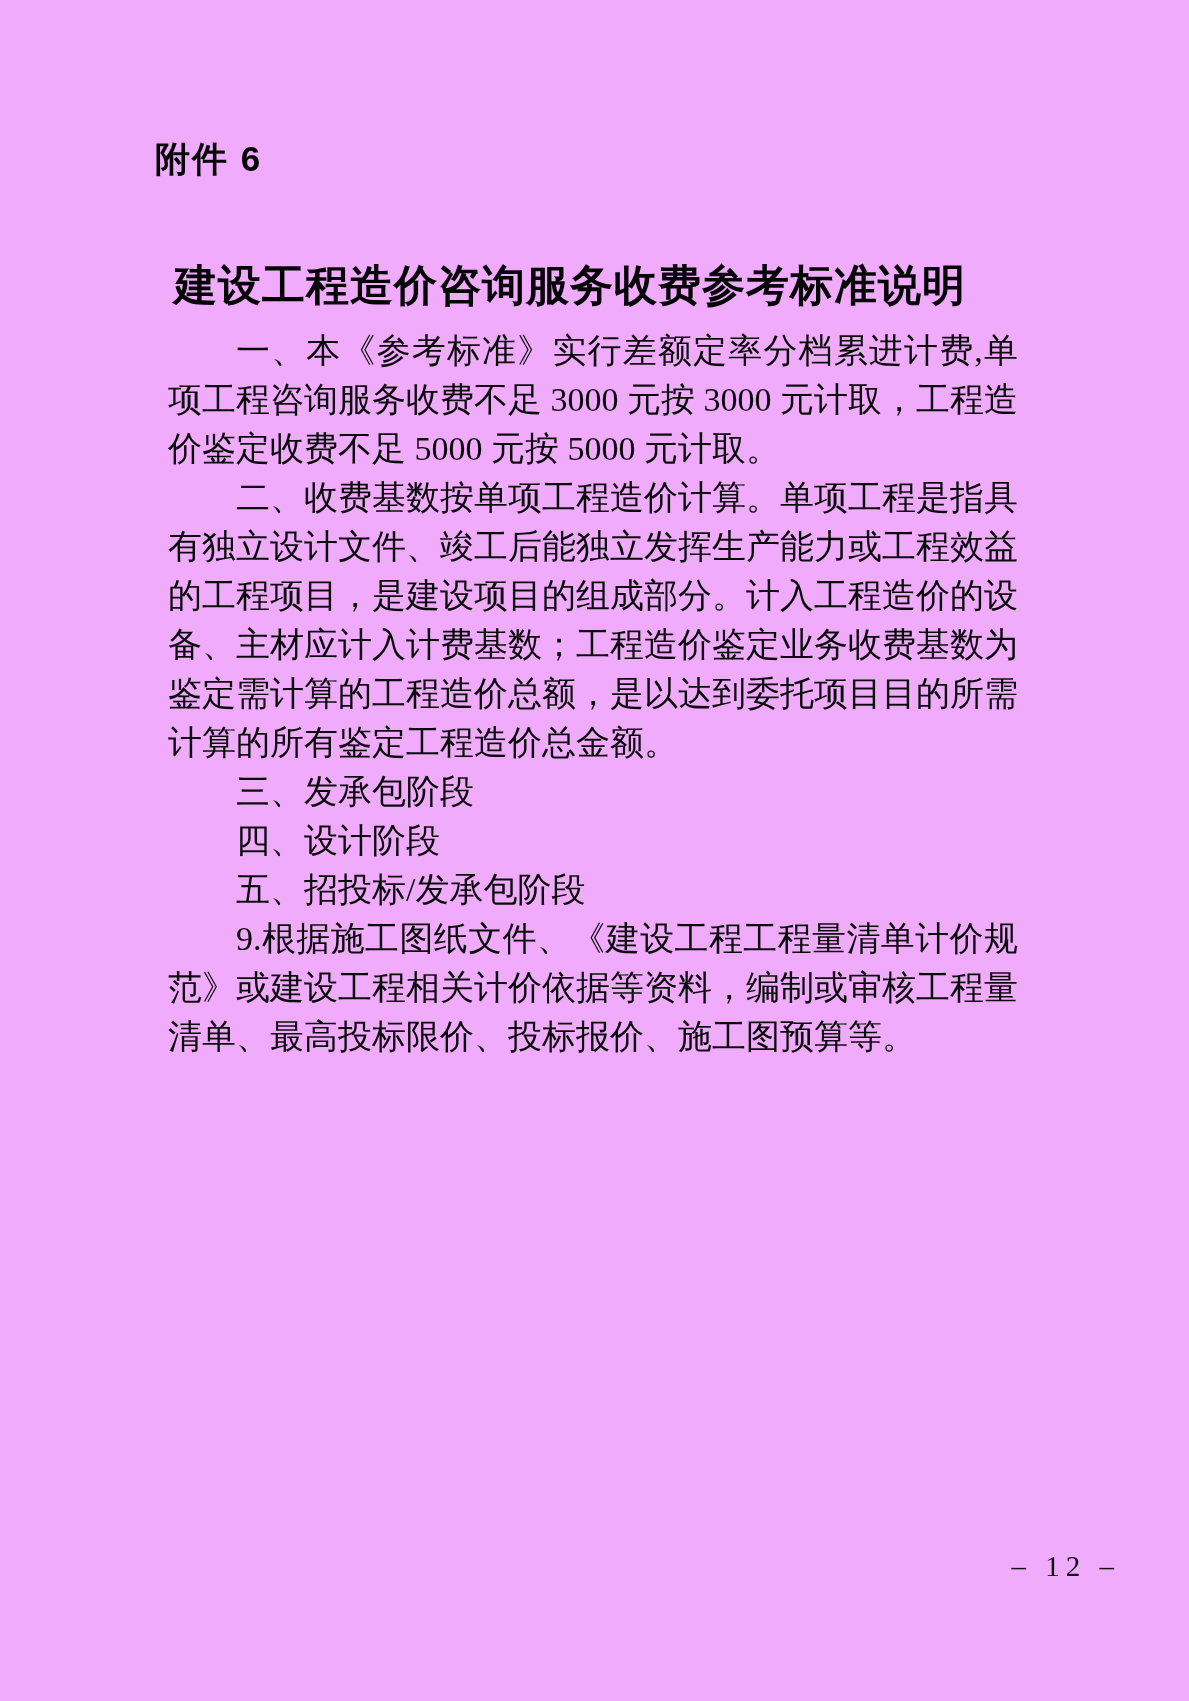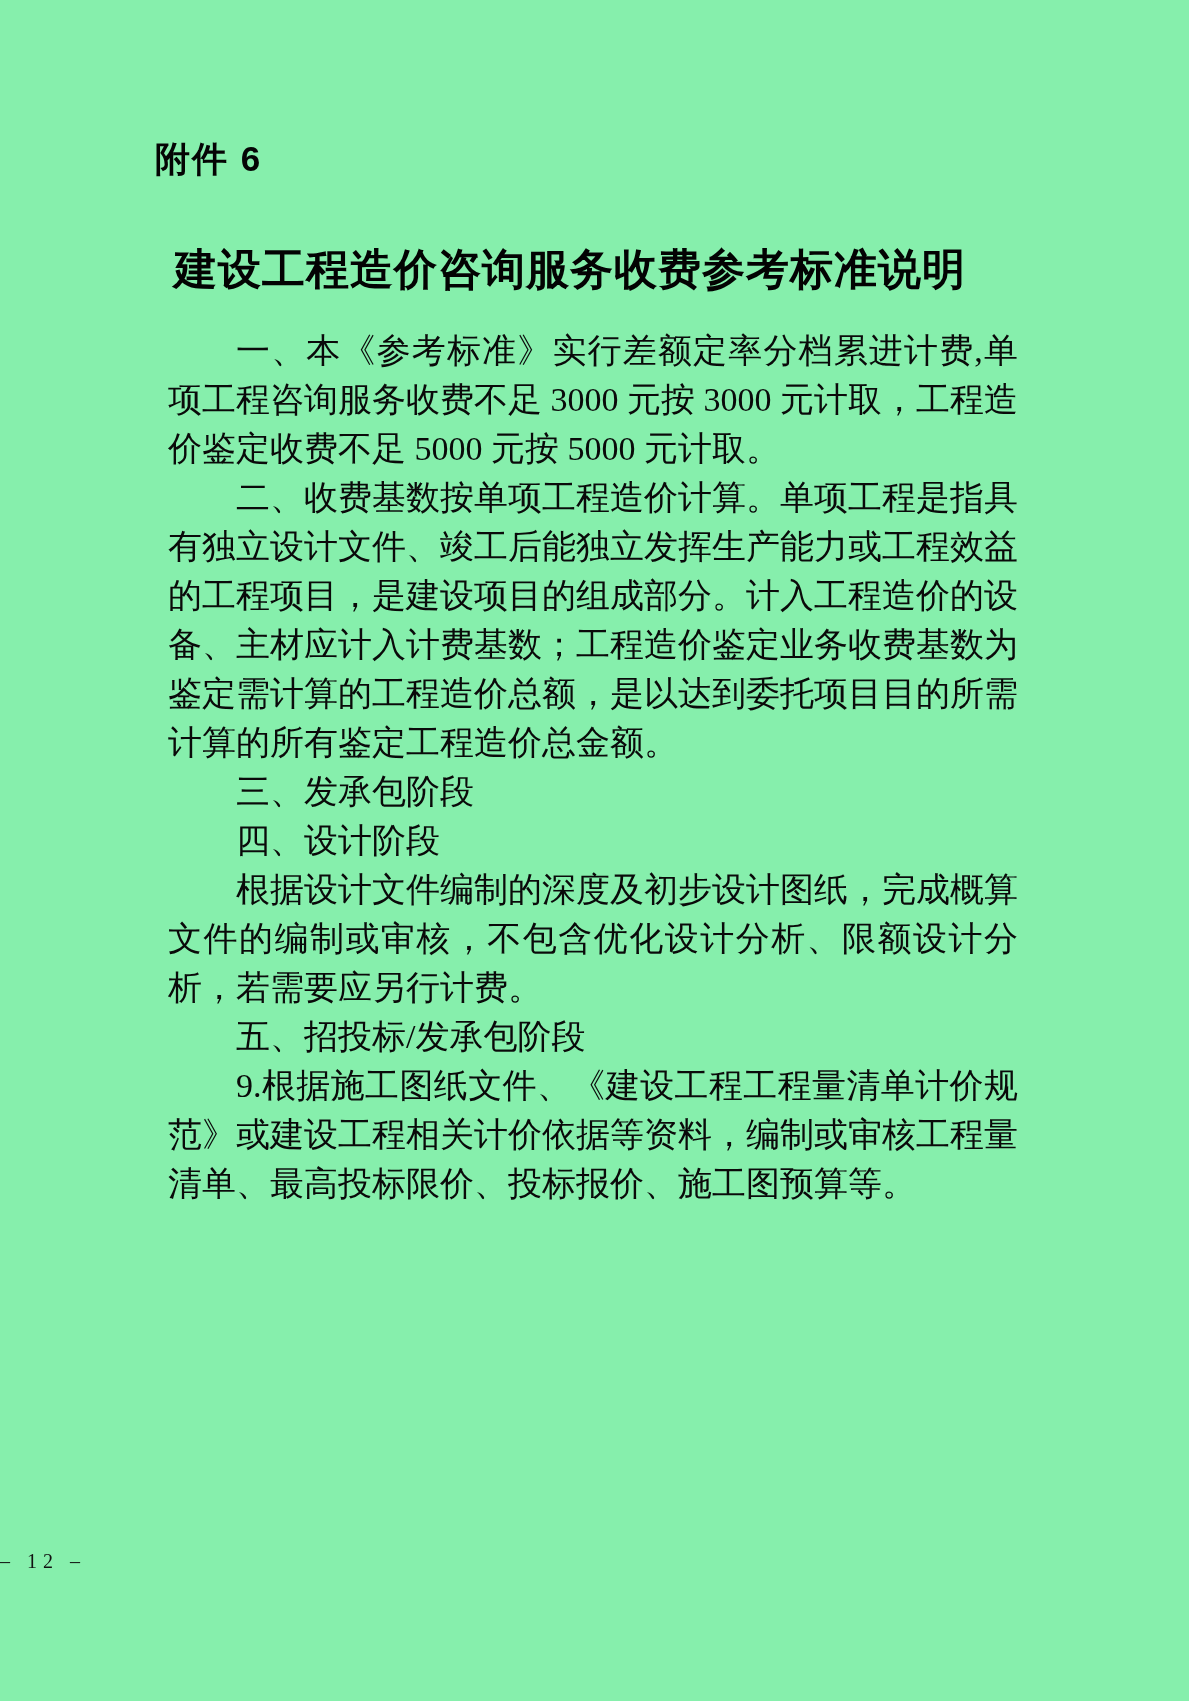--- a/index.html
+++ b/index.html
@@ -4,38 +4,38 @@
 <style>
   html, body {
     margin: 0;
     padding: 0;
     background: #ffffff;
   }
   .page {
     position: relative;
     width: 1189px;
     height: 1701px;
-    background: #86efac;
+    background: #f0abfc;
     color: #0a0a0a;
     font-family: "Liberation Serif", serif;
     overflow: hidden;
   }
   .attachment-label {
     position: absolute;
     top: 136px;
     left: 155px;
     font-family: "Liberation Sans", sans-serif;
     font-weight: bold;
     font-size: 35px;
     letter-spacing: 2px;
     color: #050505;
   }
   .doc-title {
     position: absolute;
-    top: 212px;
+    top: 228px;
     left: 120px;
     width: 900px;
     text-align: center;
     font-family: "Liberation Serif", serif;
     font-weight: bold;
     font-size: 43px;
     letter-spacing: 1px;
     color: #030303;
     white-space: nowrap;
   }
@@ -54,41 +54,40 @@
   .body-text p {
     margin: 0;
     padding: 0;
     text-indent: 2em;
   }
   .footer {
     position: absolute;
     top: 1550px;
     left: 0;
     width: 1120px;
-    text-align: left;
-    font-size: 20px;
+    text-align: right;
+    font-size: 29px;
     letter-spacing: 6px;
     color: #111111;
     font-family: "Liberation Serif", serif;
   }
 </style>
 </head>
 <body>
 
 <div class="page">
 
   <div class="attachment-label">附件 6</div>
 
   <h1 class="doc-title">建设工程造价咨询服务收费参考标准说明</h1>
 
   <div class="body-text">
     <p>一、本《参考标准》实行差额定率分档累进计费,单项工程咨询服务收费不足 3000 元按 3000 元计取，工程造价鉴定收费不足 5000 元按 5000 元计取。</p>
     <p>二、收费基数按单项工程造价计算。单项工程是指具有独立设计文件、竣工后能独立发挥生产能力或工程效益的工程项目，是建设项目的组成部分。计入工程造价的设备、主材应计入计费基数；工程造价鉴定业务收费基数为鉴定需计算的工程造价总额，是以达到委托项目目的所需计算的所有鉴定工程造价总金额。</p>
     <p>三、发承包阶段</p>
     <p>四、设计阶段</p>
-    <p>根据设计文件编制的深度及初步设计图纸，完成概算文件的编制或审核，不包含优化设计分析、限额设计分析，若需要应另行计费。</p>
     <p>五、招投标/发承包阶段</p>
     <p>9.根据施工图纸文件、《建设工程工程量清单计价规范》或建设工程相关计价依据等资料，编制或审核工程量清单、最高投标限价、投标报价、施工图预算等。</p>
   </div>
 
   <div class="footer">– 12 –</div>
 
 </div>
 
 </body></html>

